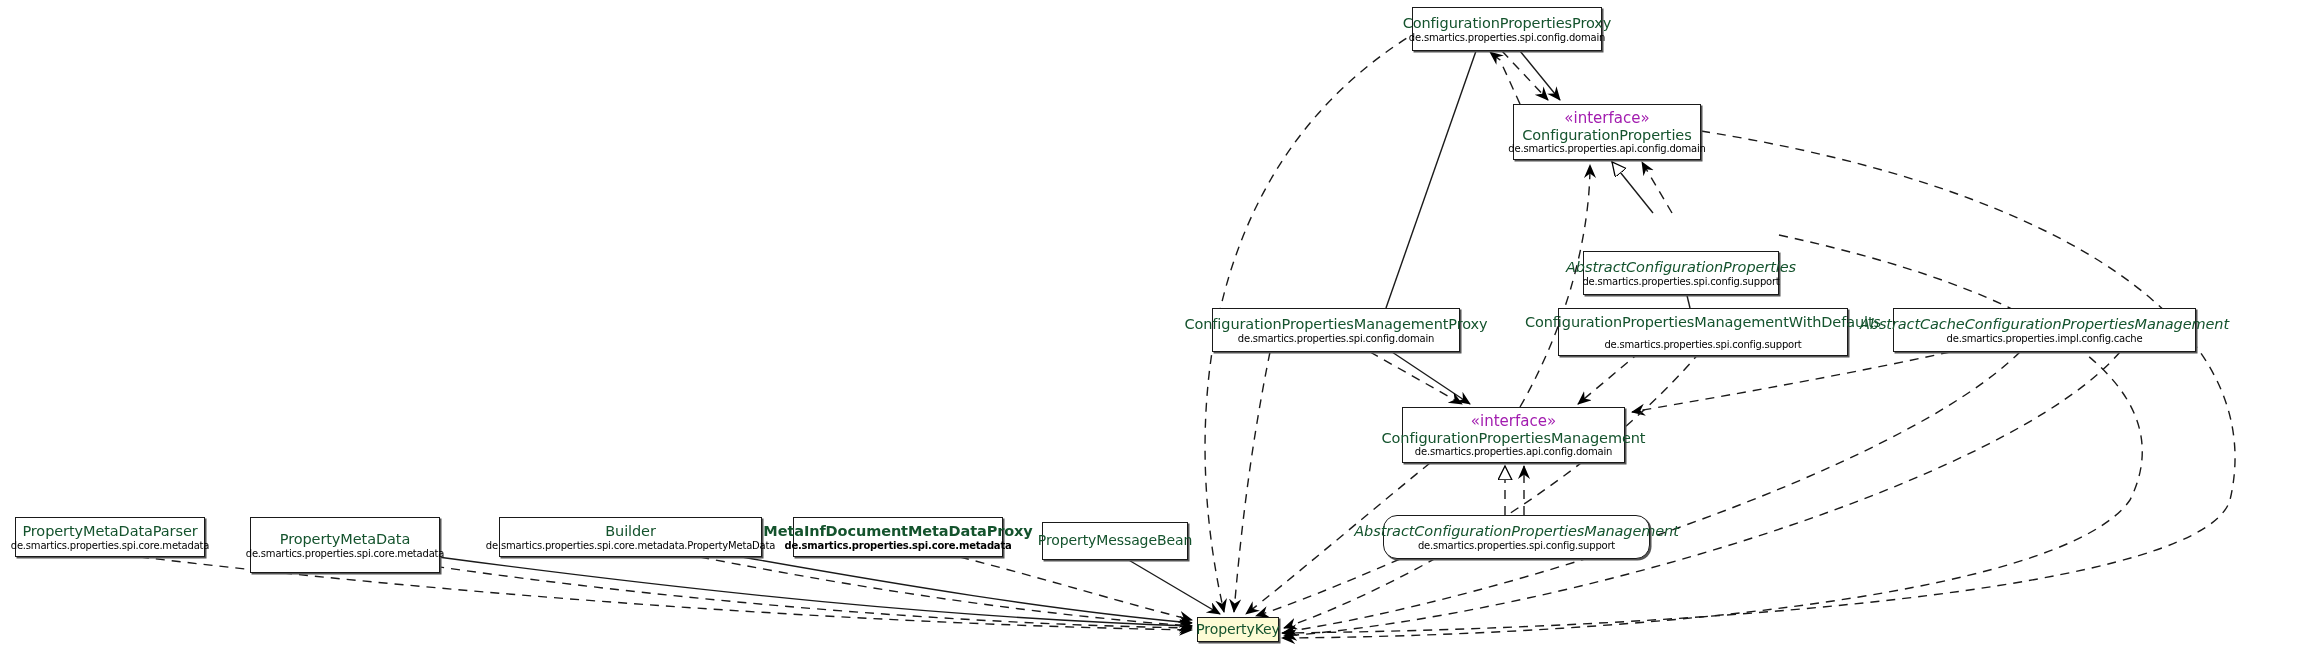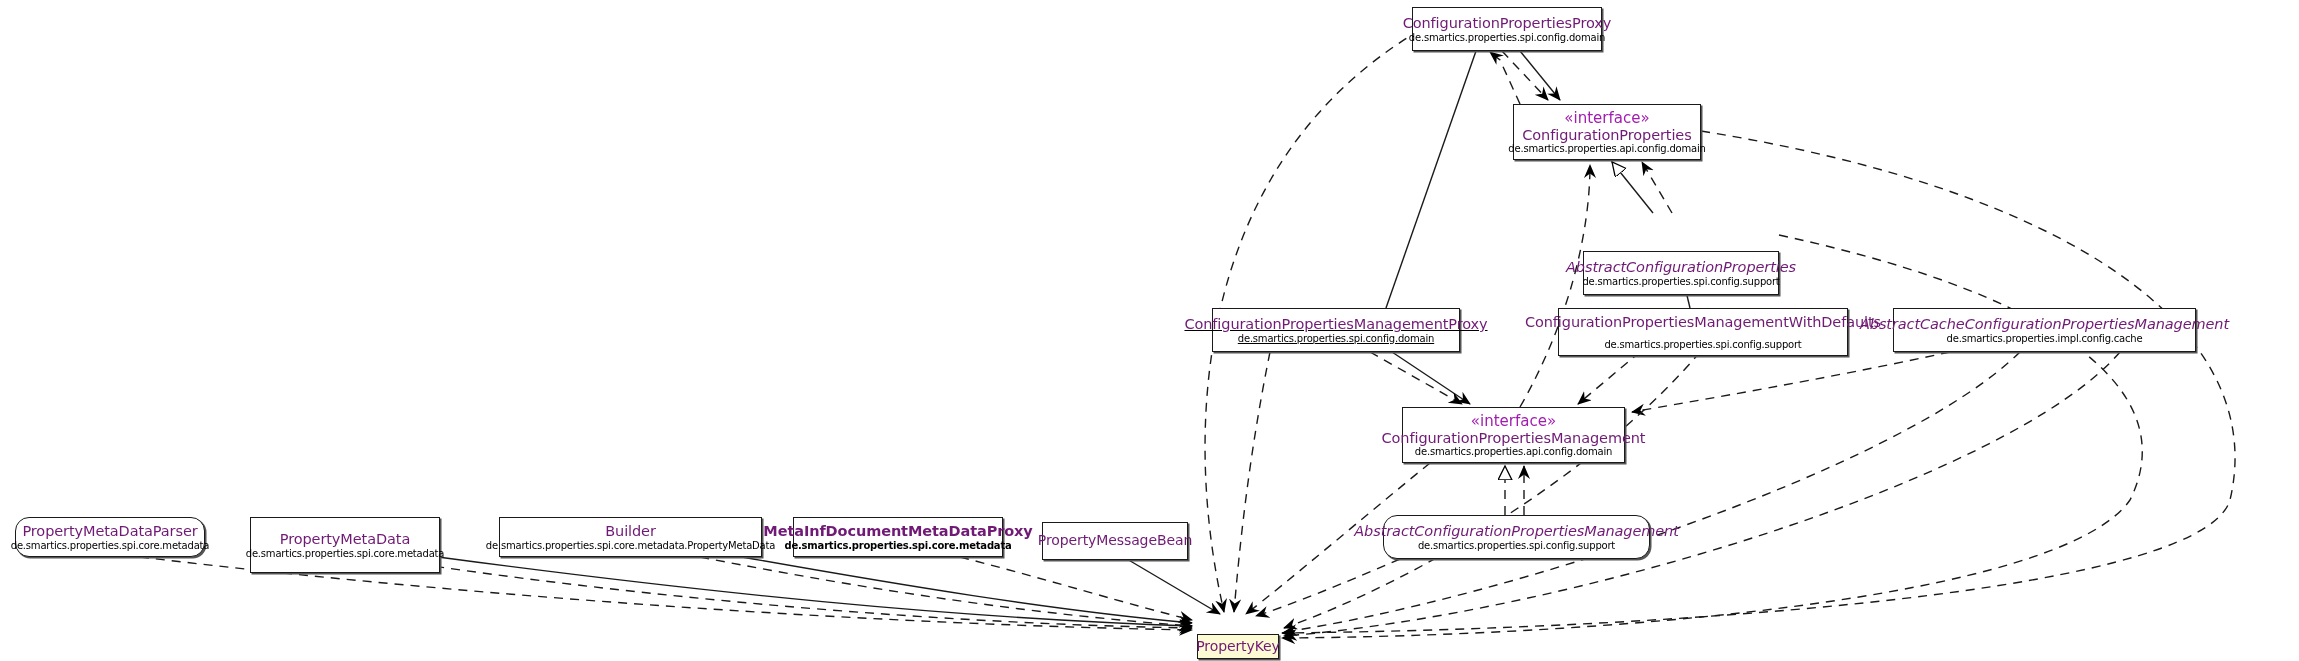--- a/index.html
+++ b/index.html
@@ -40,35 +40,34 @@
     line-height: 1.12;
     white-space: nowrap;
     z-index: 5;
   }
   .node .stereo {
     font-size: 15px;
     color: #a21caf;
   }
   .node .cname {
     font-size: 14.5px;
-    color: #701a75;
+    color: #14532d;
     letter-spacing: -0.1px;
   }
   .node .cname.abstract {
     font-style: italic;
   }
   .node .pkg {
     font-size: 10px;
     color: #000;
     letter-spacing: -0.2px;
   }
   .node.highlight {
     background: #fdfbd4;
     border-color: #1a1a1a;
-    margin-top: 17px;
   }
   .node.compact .cname {
     font-size: 14px;
   }
 </style>
 </head>
 <body>
 
 <div id="diagram">
   <svg id="edges" viewBox="0 0 2299 661" xmlns="http://www.w3.org/2000/svg">
@@ -120,42 +119,42 @@
       </div>
       <div class="node" style="left: 1513px; top: 104px; width: 188px; height: 56px;">
         <div class="stereo">«interface»</div>
         <div class="cname">ConfigurationProperties</div>
         <div class="pkg">de.smartics.properties.api.config.domain</div>
       </div>
       <div class="node" style="left: 1583px; top: 213px; width: 196px; height: 44px; margin-top: 38px;">
         <div class="cname abstract">AbstractConfigurationProperties</div>
         <div class="pkg">de.smartics.properties.spi.config.support</div>
       </div>
-      <div class="node" style="left: 1212px; top: 308px; width: 248px; height: 44px; text-decoration: underline;">
+      <div class="node" style="left: 1212px; top: 308px; width: 248px; height: 44px;">
         <div class="cname">ConfigurationPropertiesManagementProxy</div>
         <div class="pkg">de.smartics.properties.spi.config.domain</div>
       </div>
       <div class="node" style="left: 1558px; top: 308px; width: 290px; height: 48px; gap: 9px;">
         <div class="cname">ConfigurationPropertiesManagementWithDefaults</div>
         <div class="pkg">de.smartics.properties.spi.config.support</div>
       </div>
       <div class="node" style="left: 1893px; top: 308px; width: 303px; height: 44px;">
         <div class="cname abstract">AbstractCacheConfigurationPropertiesManagement</div>
         <div class="pkg">de.smartics.properties.impl.config.cache</div>
       </div>
       <div class="node" style="left: 1402px; top: 407px; width: 223px; height: 56px;">
         <div class="stereo">«interface»</div>
         <div class="cname">ConfigurationPropertiesManagement</div>
         <div class="pkg">de.smartics.properties.api.config.domain</div>
       </div>
       <div class="node" style="left: 1383px; top: 515px; width: 267px; height: 44px; border-radius: 14px;">
         <div class="cname abstract">AbstractConfigurationPropertiesManagement</div>
         <div class="pkg">de.smartics.properties.spi.config.support</div>
       </div>
-      <div class="node" style="left: 15px; top: 517px; width: 190px; height: 40px; border-radius: 14px;">
+      <div class="node" style="left: 15px; top: 517px; width: 190px; height: 40px;">
         <div class="cname">PropertyMetaDataParser</div>
         <div class="pkg">de.smartics.properties.spi.core.metadata</div>
       </div>
       <div class="node" style="left: 250px; top: 517px; width: 190px; height: 56px;">
         <div class="cname">PropertyMetaData</div>
         <div class="pkg">de.smartics.properties.spi.core.metadata</div>
       </div>
       <div class="node" style="left: 485px; top: 517px; width: 263px; height: 40px; margin-left: 14px;">
         <div class="cname">Builder</div>
         <div class="pkg">de.smartics.properties.spi.core.metadata.PropertyMetaData</div>

